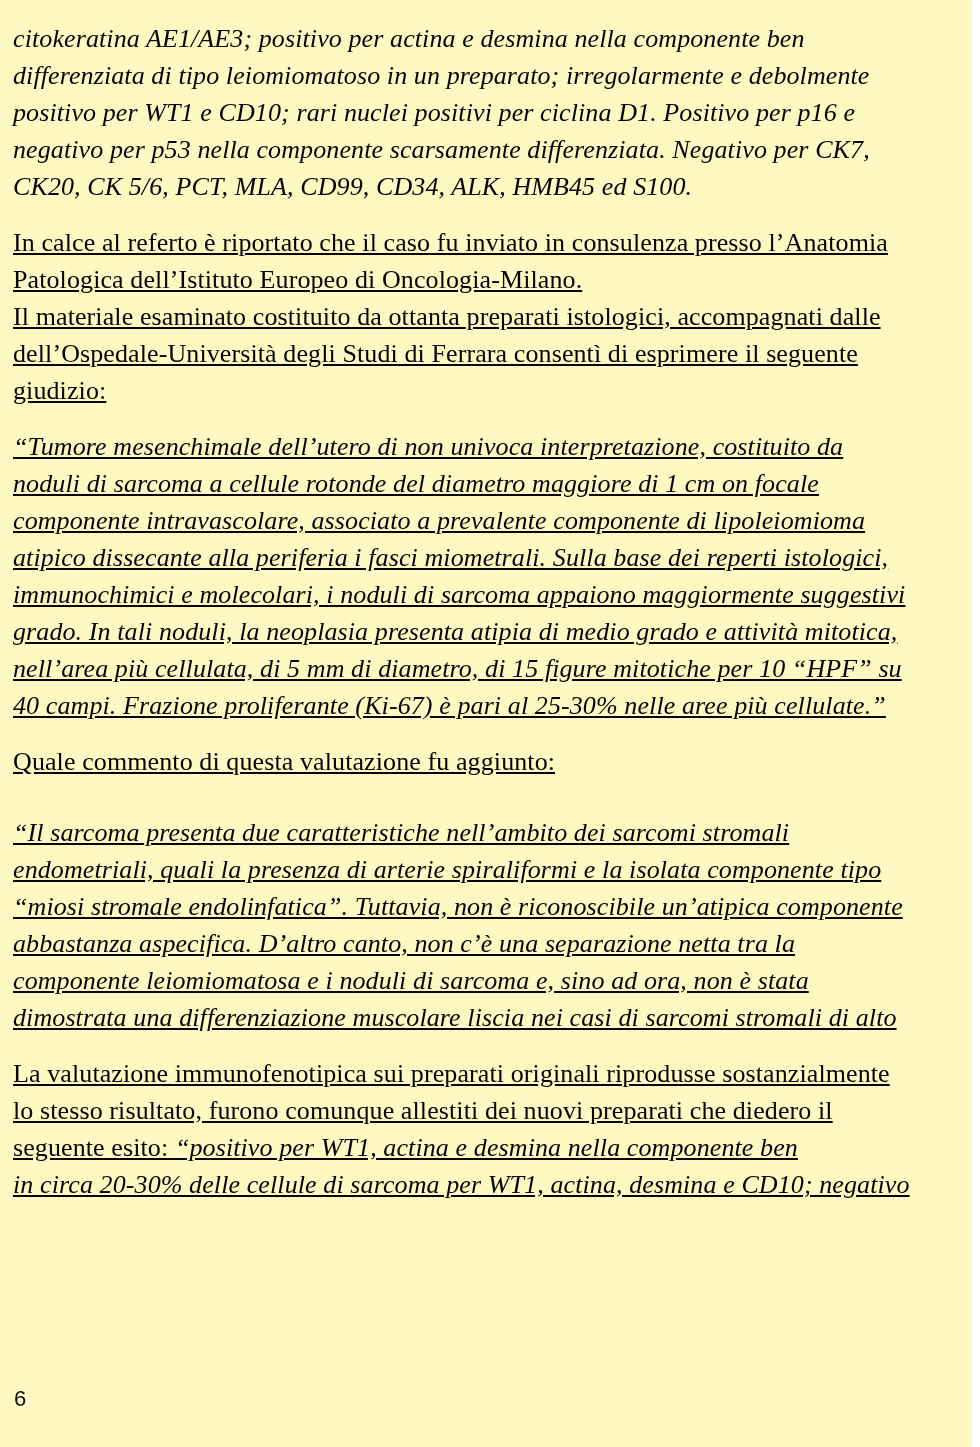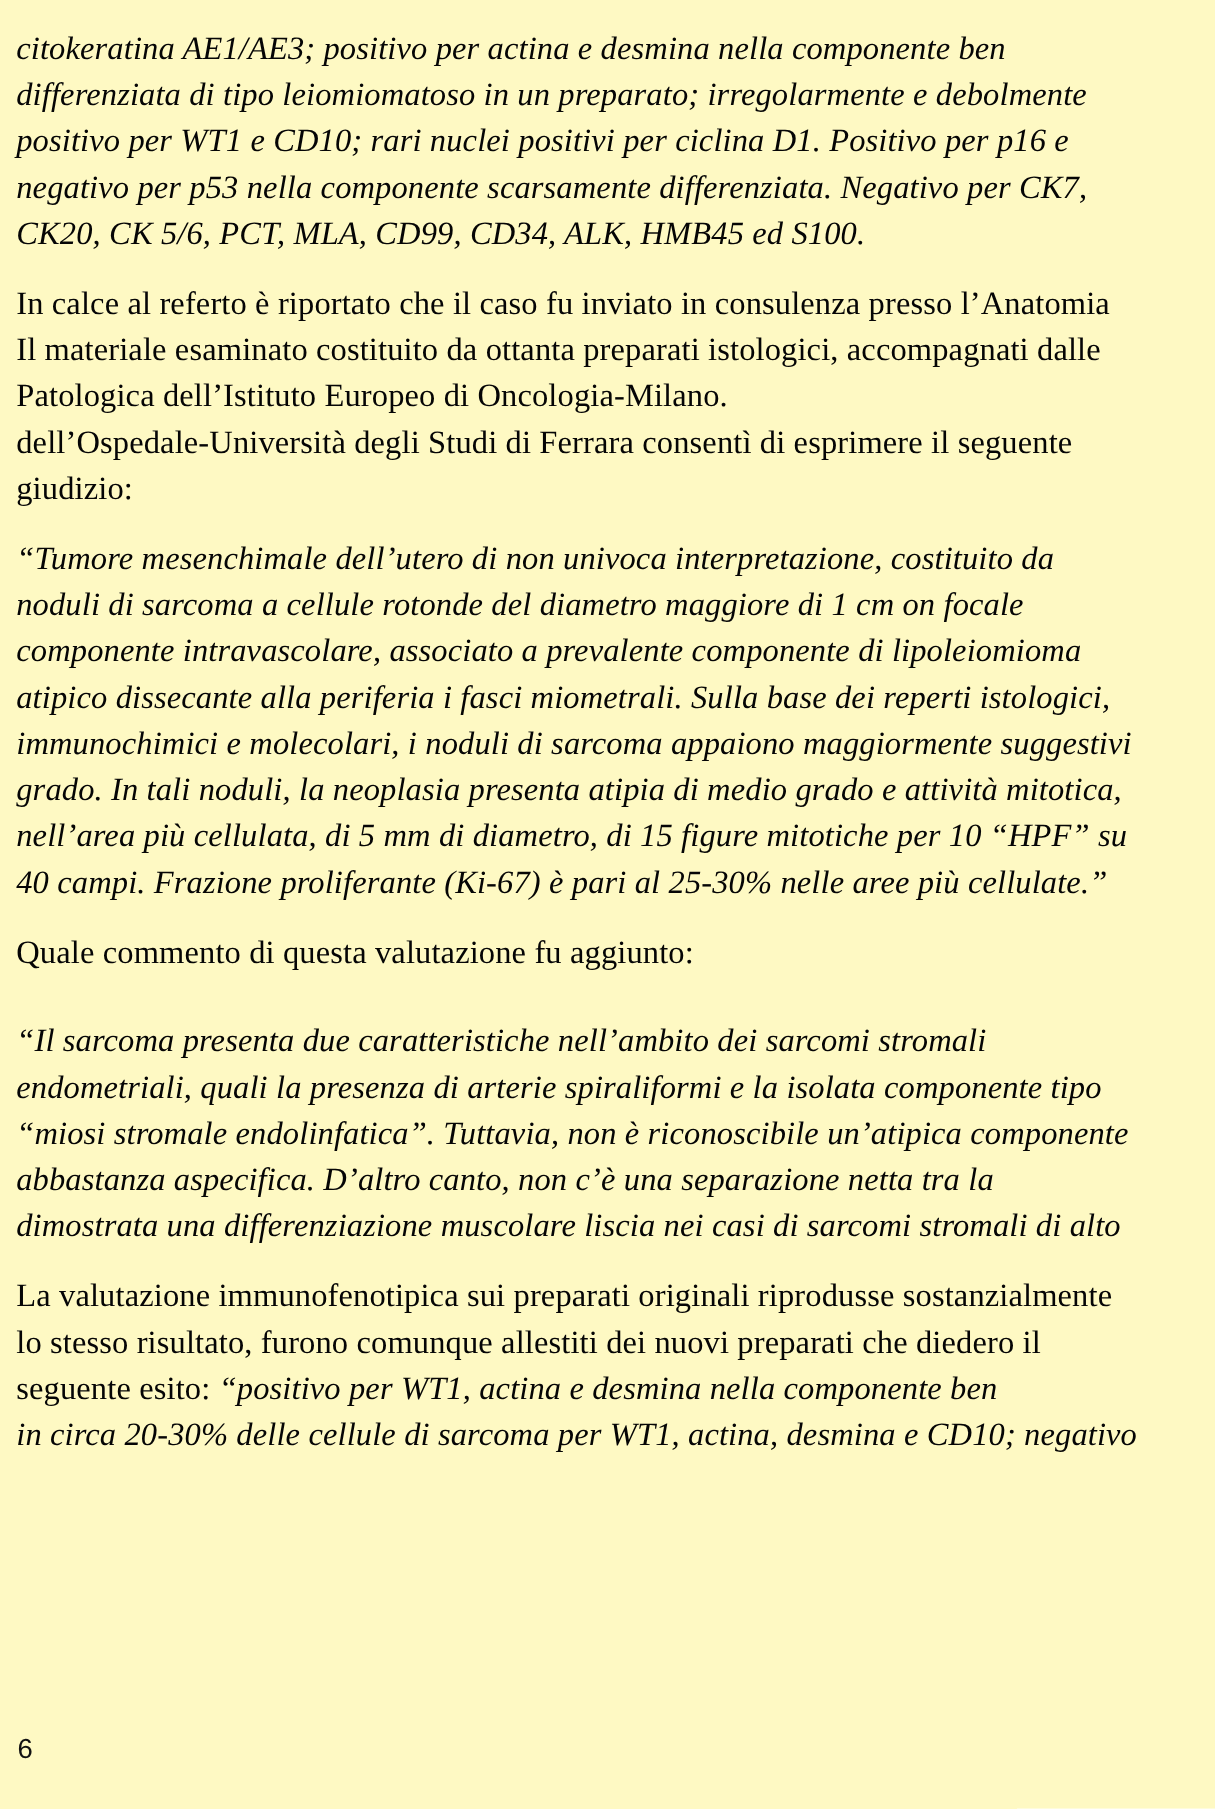--- a/index.html
+++ b/index.html
@@ -10,21 +10,21 @@
     height: 1447px;
     box-sizing: border-box;
     background: #fef9c3;
     color: #050505;
     font-family: "Liberation Serif", serif;
     font-size: 26px;
     padding: 20px 38px 0 13px;
     overflow: hidden;
   }
   .para { margin: 0; }
-  .para + .para { margin-top: 19px; }
+  .para + .para { margin-top: 19px; text-decoration: underline; }
   .para.gap-large { margin-top: 34px; }
   .italic { font-style: italic; }
   .line {
     line-height: 37px;
     white-space: nowrap;
     letter-spacing: 0.1px;
   }
   .page-number {
     position: absolute;
     left: 14px;
@@ -43,22 +43,22 @@
   <div class="para italic">
       <div class="line">citokeratina AE1/AE3; positivo per actina e desmina nella componente ben</div>
       <div class="line">differenziata di tipo leiomiomatoso in un preparato; irregolarmente e debolmente</div>
       <div class="line">positivo per WT1 e CD10; rari nuclei positivi per ciclina D1. Positivo per p16 e</div>
       <div class="line">negativo per p53 nella componente scarsamente differenziata. Negativo per CK7,</div>
       <div class="line">CK20, CK 5/6, PCT, MLA, CD99, CD34, ALK, HMB45 ed S100.</div>
     </div>
 
   <div class="para">
       <div class="line">In calce al referto è riportato che il caso fu inviato in consulenza presso l’Anatomia</div>
+      <div class="line">Patologica dell’Istituto Europeo di Oncologia-Milano.</div>
       <div class="line">Il materiale esaminato costituito da ottanta preparati istologici, accompagnati dalle</div>
-      <div class="line">Patologica dell’Istituto Europeo di Oncologia-Milano.</div>
       <div class="line">dell’Ospedale-Università degli Studi di Ferrara consentì di esprimere il seguente</div>
       <div class="line">giudizio:</div>
     </div>
 
   <div class="para italic">
       <div class="line">“Tumore mesenchimale dell’utero di non univoca interpretazione, costituito da</div>
       <div class="line">noduli di sarcoma a cellule rotonde del diametro maggiore di 1 cm on focale</div>
       <div class="line">componente intravascolare, associato a prevalente componente di lipoleiomioma</div>
       <div class="line">atipico dissecante alla periferia i fasci miometrali. Sulla base dei reperti istologici,</div>
       <div class="line">immunochimici e molecolari, i noduli di sarcoma appaiono maggiormente suggestivi</div>
@@ -69,20 +69,21 @@
 
   <div class="para">
       <div class="line">Quale commento di questa valutazione fu aggiunto:</div>
     </div>
 
   <div class="para italic gap-large">
       <div class="line">“Il sarcoma presenta due caratteristiche nell’ambito dei sarcomi stromali</div>
       <div class="line">endometriali, quali la presenza di arterie spiraliformi e la isolata componente tipo</div>
       <div class="line">“miosi stromale endolinfatica”. Tuttavia, non è riconoscibile un’atipica componente</div>
       <div class="line">abbastanza aspecifica. D’altro canto, non c’è una separazione netta tra la</div>
+      <div class="line">componente leiomiomatosa e i noduli di sarcoma e, sino ad ora, non è stata</div>
       <div class="line">dimostrata una differenziazione muscolare liscia nei casi di sarcomi stromali di alto</div>
     </div>
 
   <div class="para">
     <div class="line">La valutazione immunofenotipica sui preparati originali riprodusse sostanzialmente</div>
     <div class="line">lo stesso risultato, furono comunque allestiti dei nuovi preparati che diedero il</div>
     <div class="line">
       <span>seguente esito: </span><span class="italic">“positivo per WT1, actina e desmina nella componente ben</span>
     </div>
     <div class="line italic">in circa 20-30% delle cellule di sarcoma per WT1, actina, desmina e CD10; negativo</div>

